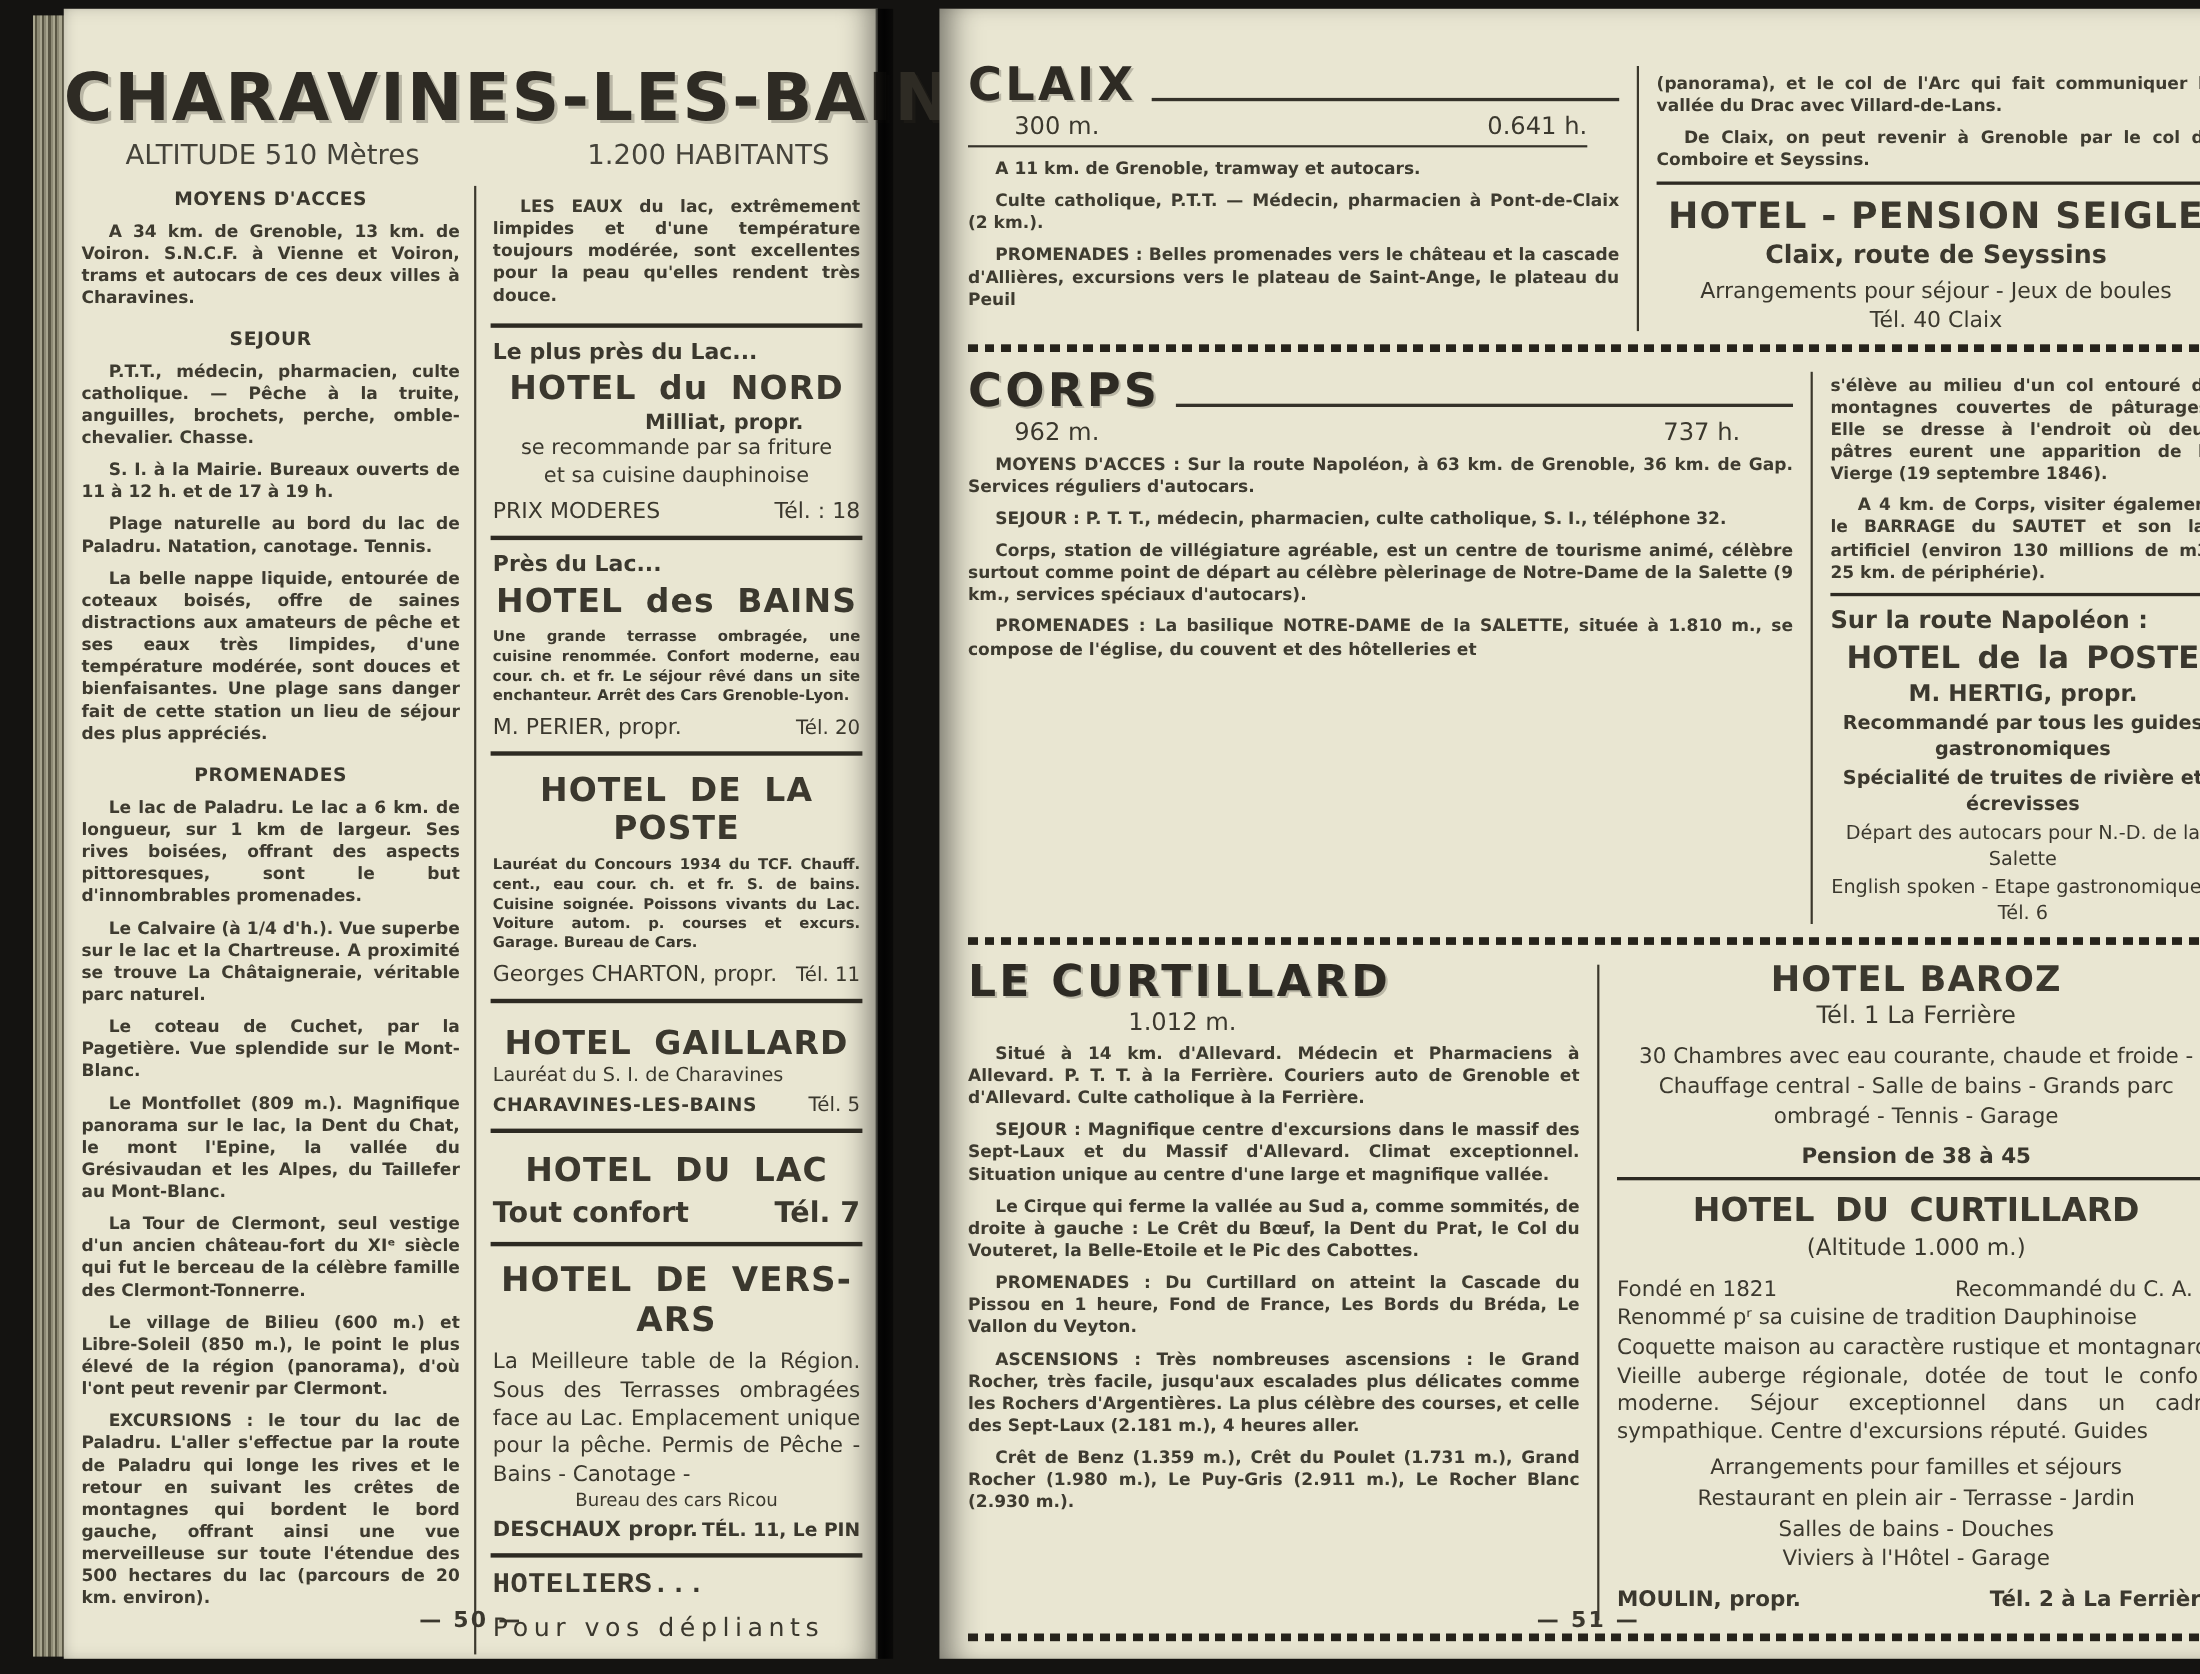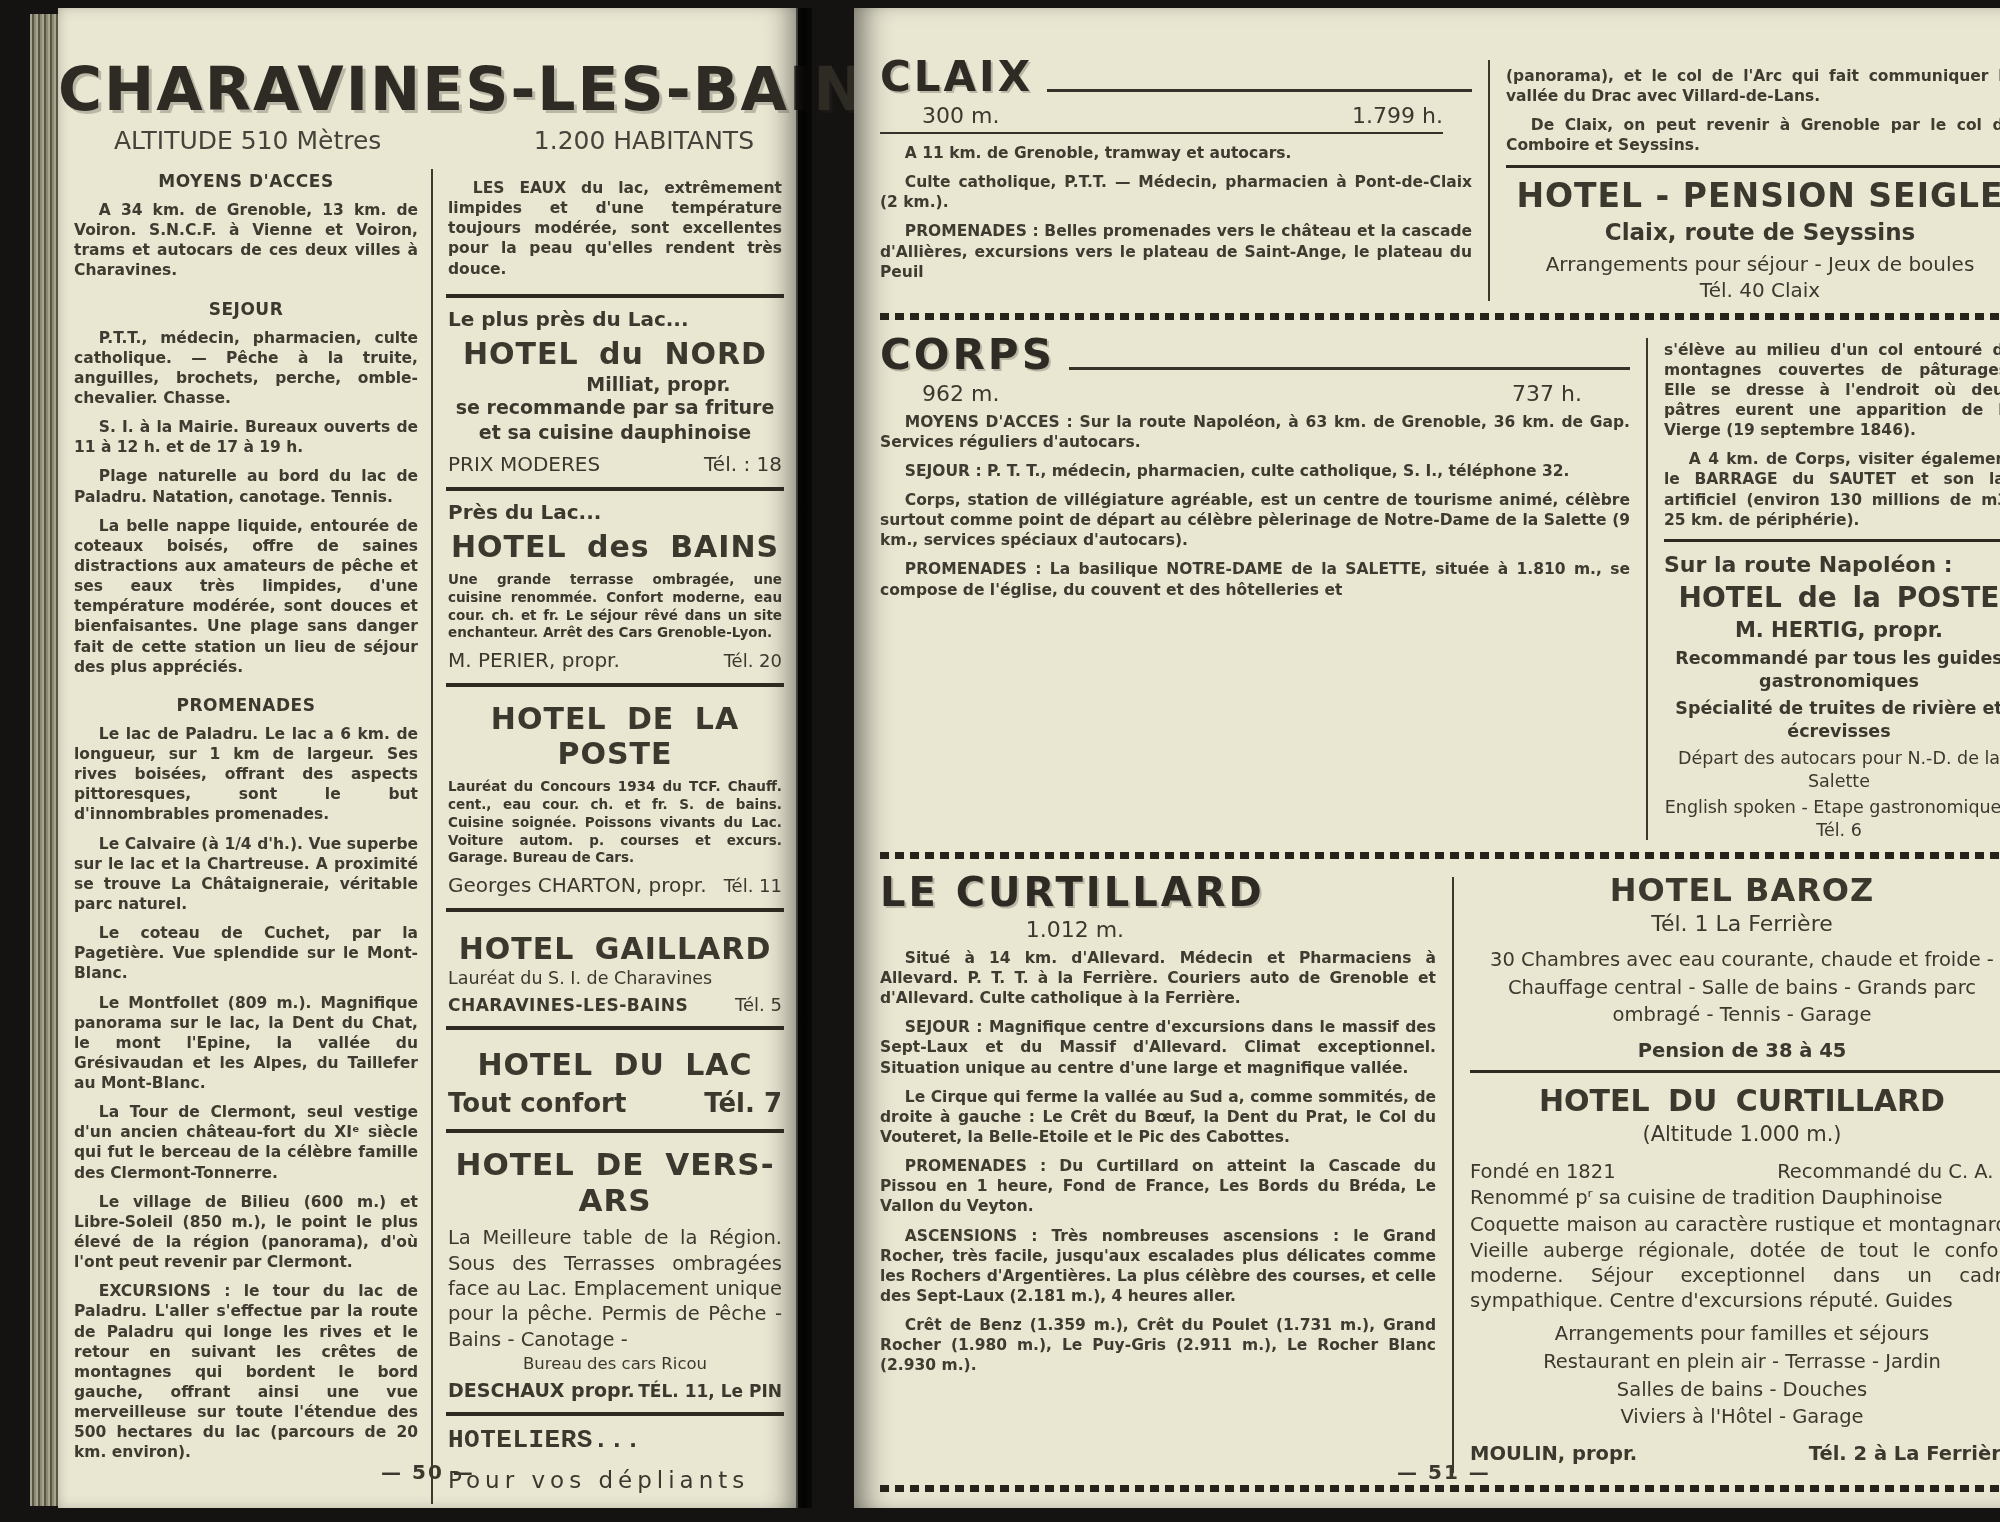--- a/index.html
+++ b/index.html
@@ -26,21 +26,21 @@
   p.body{margin:9px 0;text-indent:1.6em;text-align:justify;font-size:15.5px;font-weight:700;
     line-height:1.3;color:#3e3b30;}
   p.noindent{text-indent:0;}
   .shead{text-align:center;font-size:17px;font-weight:800;letter-spacing:.5px;margin:18px 0 6px;}
   .shead.first{margin-top:4px;}
   .hrule{height:4px;background:#2d2a22;}
   .blk{padding:9px 2px 11px;}
   .tagline{font-size:20px;font-weight:800;}
   .tagline.small{font-size:16.5px;}
   .bigname{text-align:center;font-size:30px;font-weight:900;letter-spacing:1px;word-spacing:9px;margin:5px 0 2px;}
-  .centerb{text-align:center;font-weight:700;font-size:19px;line-height:1.35;}
+  .centerb{text-align:center;font-weight:400;font-size:19px;line-height:1.35;}
   .proprline{text-align:center;font-weight:800;font-size:19px;padding-left:26%;}
   .row{display:flex;justify-content:space-between;align-items:baseline;margin-top:6px;}
   .light{font-weight:400;}
   .t20{font-size:20px;} .t18{font-size:18px;} .t17{font-size:17.5px;} .t26{font-size:26px;font-weight:800;}
   .addesc{font-size:13.5px;font-weight:700;text-align:justify;line-height:1.32;margin:7px 0 6px;}
   .vdesc{font-size:19.5px;font-weight:400;text-align:justify;line-height:1.3;margin:7px 0 2px;}
   .vdesc2{font-size:16.5px;font-weight:400;text-align:center;margin:2px 0 4px;}
   .epih{font-size:26px;font-weight:900;letter-spacing:.5px;font-family:Liberation Mono, monospace;}
   .epil{font-size:23px;font-weight:500;letter-spacing:5px;margin-top:12px;}
   .pagenum{position:absolute;bottom:24px;left:0;right:0;text-align:center;font-weight:800;font-size:20px;letter-spacing:2px;}
@@ -198,21 +198,21 @@
     <div class="rp">
 
       <div class="sec claix">
         <div class="sec-l">
           <div class="cityrow">
             <span class="city">CLAIX</span>
             <span class="citytail"></span>
           </div>
           <div class="althab">
             <span>300 m.</span>
-            <span>1.799 h.</span>
+            <span>0.641 h.</span>
           </div>
           <p class="body">A 11 km. de Grenoble, tramway et autocars.</p>
           <p class="body">Culte catholique, P.T.T. — Médecin, pharmacien à Pont-de-Claix (2 km.).</p>
           <p class="body">PROMENADES : Belles promenades vers le château et la cascade d'Allières, excursions vers le plateau de Saint-Ange, le plateau du Peuil</p>
         </div>
         <div class="sec-d"></div>
         <div class="sec-r">
           <p class="body noindent" style="margin-top:14px;">(panorama), et le col de l'Arc qui fait communiquer la vallée du Drac avec Villard-de-Lans.</p>
           <p class="body">De Claix, on peut revenir à Grenoble par le col de Comboire et Seyssins.</p>
           <div class="th3"></div>

